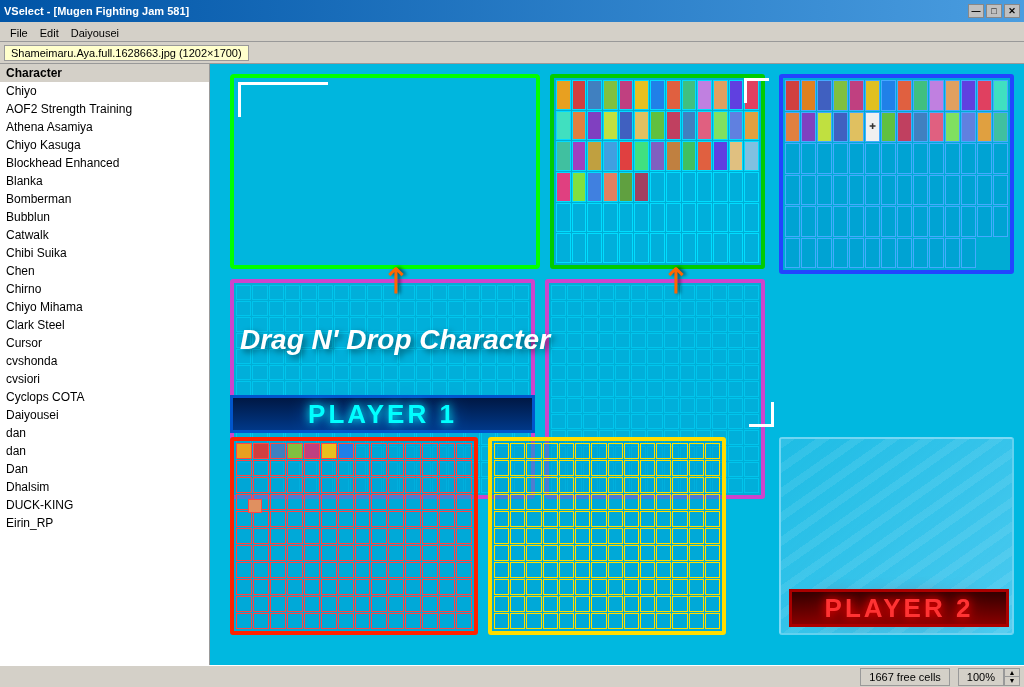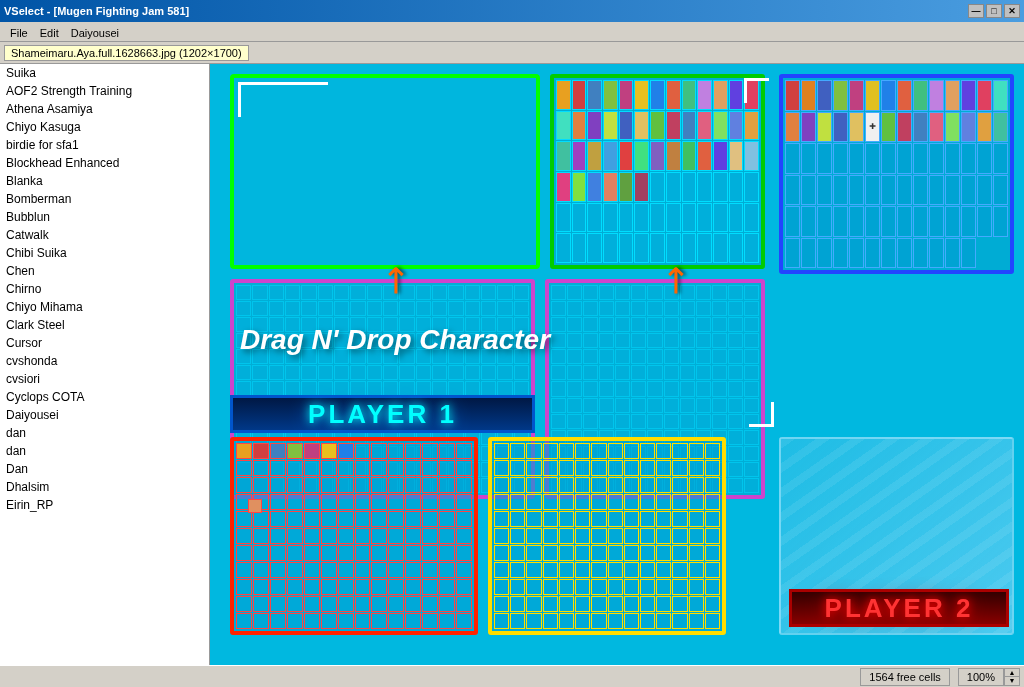--- a/index.html
+++ b/index.html
@@ -195,44 +195,45 @@
 </div>
 
 <div class="filename-bar">
   <span class="filename-tag">Shameimaru.Aya.full.1628663.jpg (1202×1700)</span>
 </div>
 
 <div class="main-content">
 
   <div class="sidebar">
     <div class="sidebar-list">
-      <div class="sidebar-list-item">Suika</div>
+      <div class="sidebar-list-item header">Character</div>
+      <div class="sidebar-list-item">Chiyo</div>
       <div class="sidebar-list-item">AOF2 Strength Training</div>
       <div class="sidebar-list-item">Athena Asamiya</div>
       <div class="sidebar-list-item">Chiyo Kasuga</div>
-      <div class="sidebar-list-item">birdie for sfa1</div>
       <div class="sidebar-list-item">Blockhead Enhanced</div>
       <div class="sidebar-list-item">Blanka</div>
       <div class="sidebar-list-item">Bomberman</div>
       <div class="sidebar-list-item">Bubblun</div>
       <div class="sidebar-list-item">Catwalk</div>
       <div class="sidebar-list-item">Chibi Suika</div>
       <div class="sidebar-list-item">Chen</div>
       <div class="sidebar-list-item">Chirno</div>
       <div class="sidebar-list-item">Chiyo Mihama</div>
       <div class="sidebar-list-item">Clark Steel</div>
       <div class="sidebar-list-item">Cursor</div>
       <div class="sidebar-list-item">cvshonda</div>
       <div class="sidebar-list-item">cvsiori</div>
       <div class="sidebar-list-item">Cyclops COTA</div>
       <div class="sidebar-list-item">Daiyousei</div>
       <div class="sidebar-list-item">dan</div>
       <div class="sidebar-list-item">dan</div>
       <div class="sidebar-list-item">Dan</div>
       <div class="sidebar-list-item">Dhalsim</div>
+      <div class="sidebar-list-item">DUCK-KING</div>
       <div class="sidebar-list-item">Eirin_RP</div>
     </div>
   </div>
 
   <div class="game-area">
 
     <div class="panel panel-top-center">
 
       <div style="position:absolute;top:4px;left:4px;width:50px;height:35px;border-left:3px solid white;border-top:3px solid white;"></div>
       <div style="position:absolute;top:4px;left:4px;width:90px;height:3px;background:white;"></div>
@@ -1178,21 +1179,21 @@
 
     <div style="position:absolute;top:14px;right:255px;width:25px;height:25px;border-left:3px solid white;border-top:3px solid white;"></div>
     <div style="position:absolute;bottom:238px;right:250px;width:25px;height:25px;border-right:3px solid white;border-bottom:3px solid white;"></div>
 
   </div>
 </div>
 
 <div class="status-bar">
   <div style="flex:1;"></div>
   <div class="status-section">
-    <span>1564 free cells</span>
+    <span>1667 free cells</span>
   </div>
   <div style="width:8px;"></div>
   <div class="status-section">
     <span>100%</span>
   </div>
   <div style="display:flex;flex-direction:column;width:16px;height:18px;border:1px solid #999;">
     <div style="flex:1;display:flex;align-items:center;justify-content:center;font-size:7px;cursor:pointer;border-bottom:1px solid #999;">▲</div>
     <div style="flex:1;display:flex;align-items:center;justify-content:center;font-size:7px;cursor:pointer;">▼</div>
   </div>
 </div>

